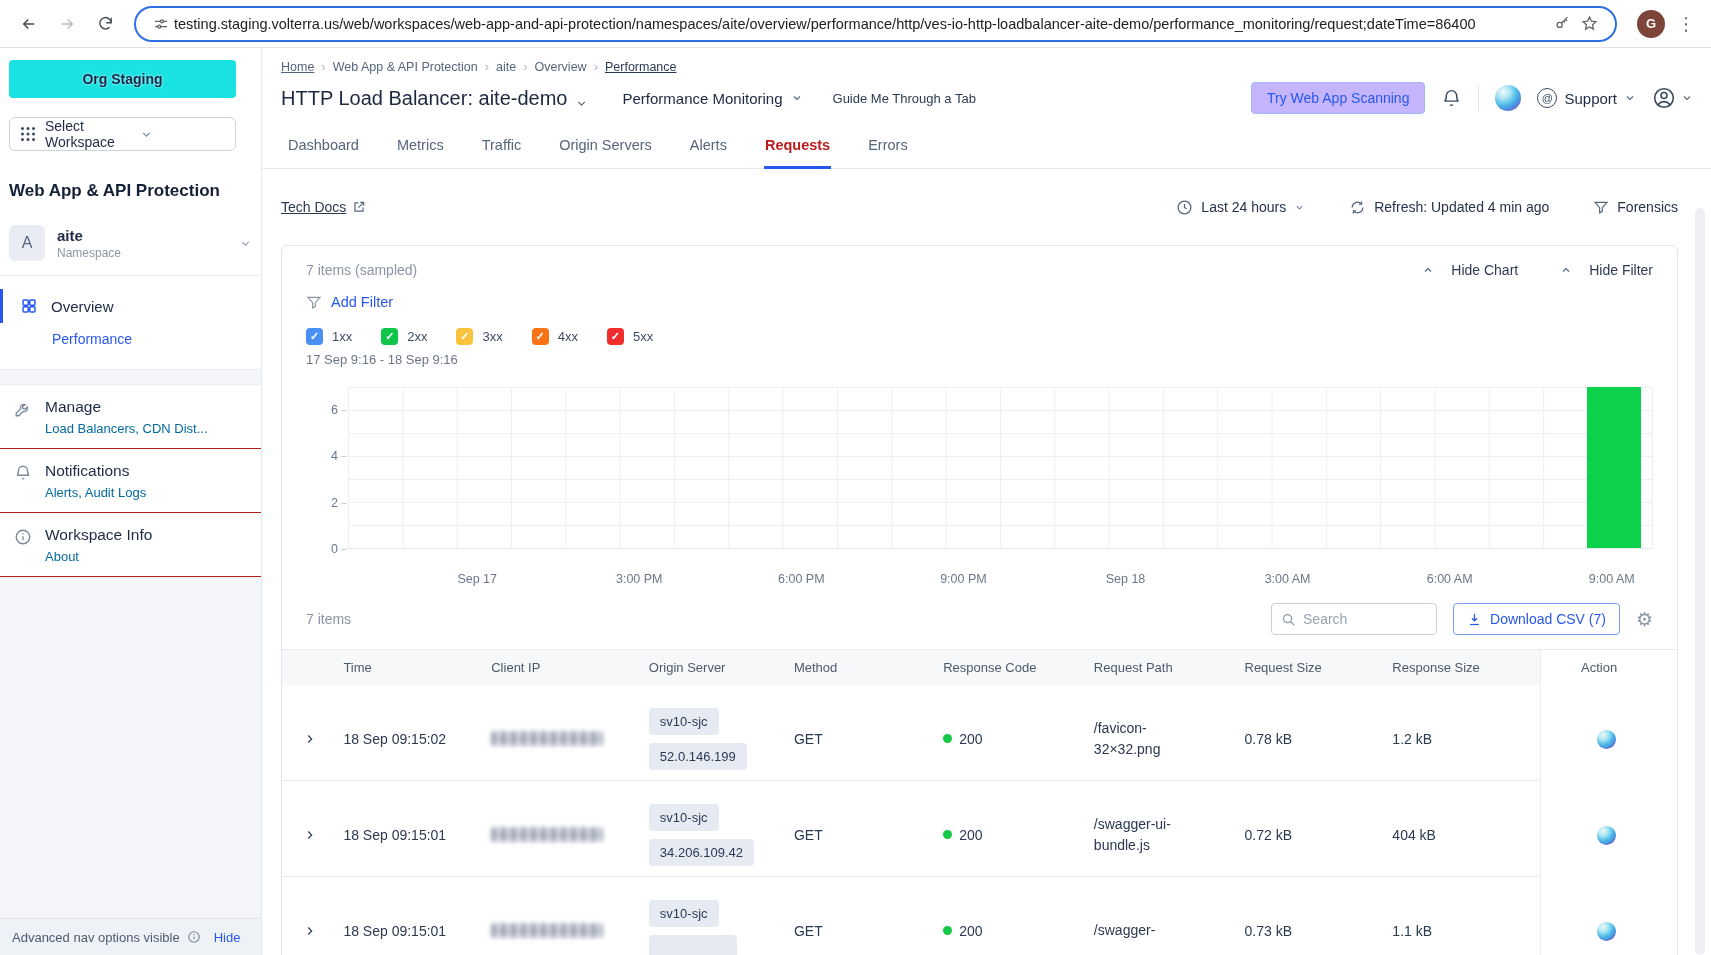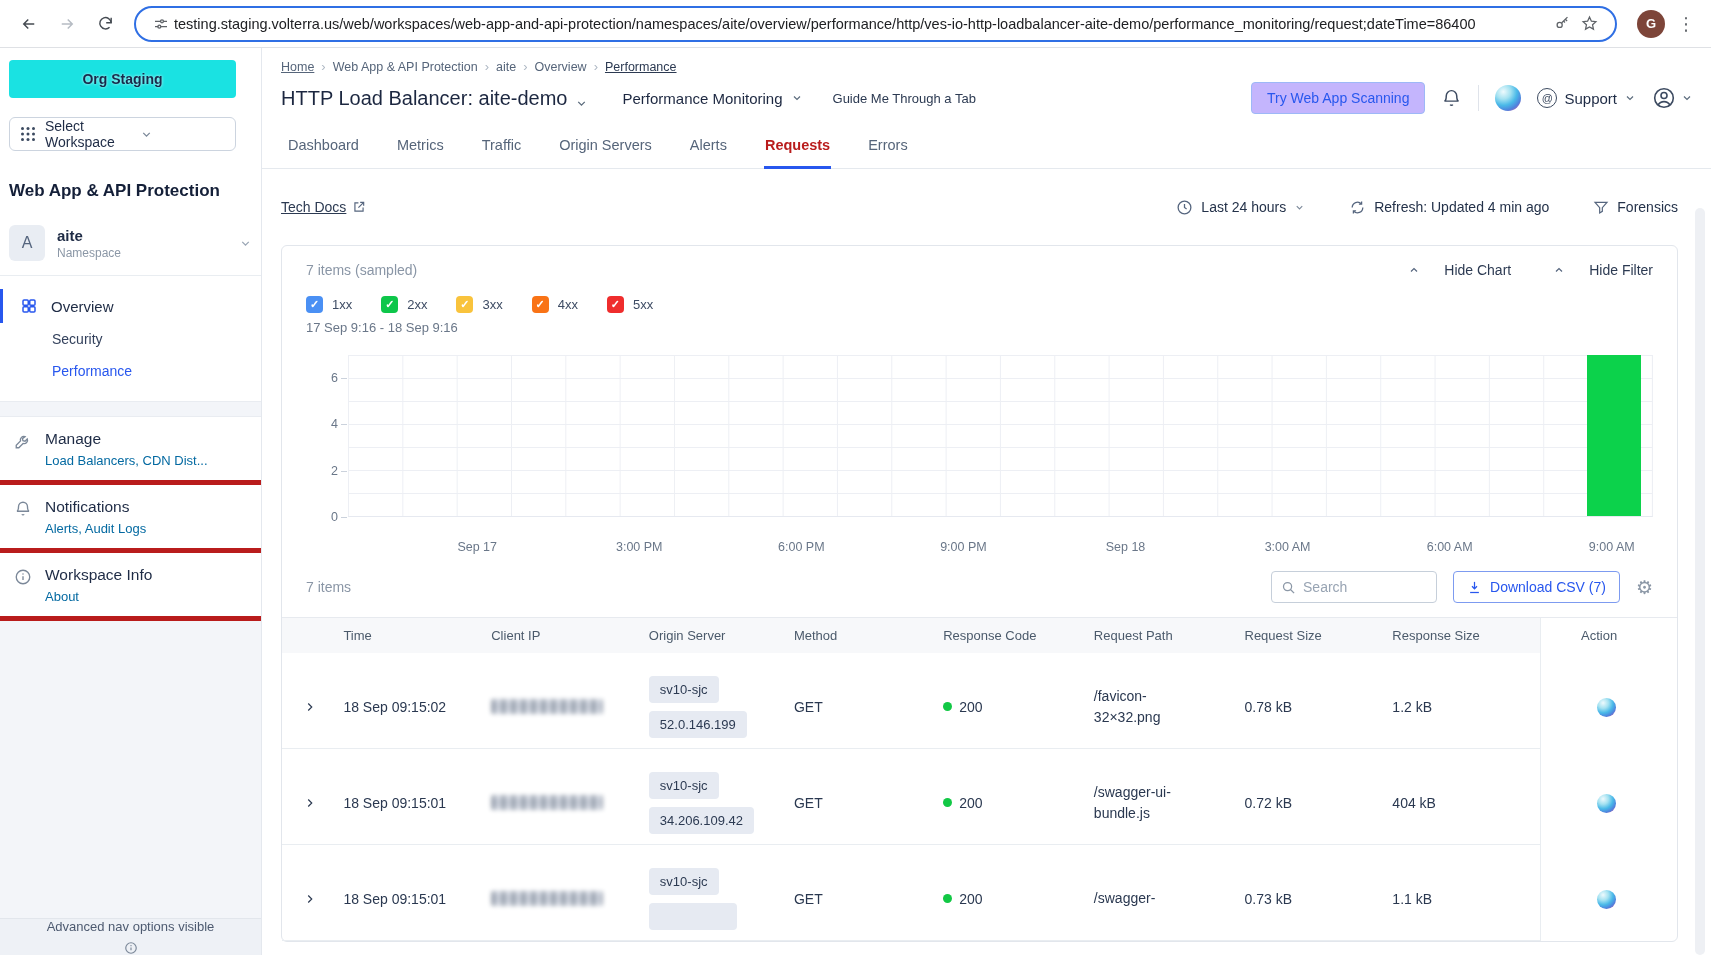--- a/index.html
+++ b/index.html
@@ -41,27 +41,27 @@
   .ns-meta { flex:1; }
   .ns-name { font-size:15px; font-weight:bold; color:#1e2b45; }
   .ns-type { font-size:12px; color:#8b97a6; margin-top:2px; }
   .side-div { height:1px; background:#e9edf1; margin-top:14px; }
   .nav-overview { margin-top:13px; display:flex; align-items:center; gap:13px; padding:8px 0 8px 17px;
     border-left:3px solid #2857ee; cursor:pointer; }
   .nav-overview .lbl { font-size:15px; font-weight:500; color:#1e2b45; }
   .nav-sub { padding:8px 0 8px 52px; font-size:14px; color:#33415c; cursor:pointer; }
   .nav-sub.active { color:#2857ee; }
   .gray-strip { height:16px; background:#f3f5f9; border-top:1px solid #e9ecf1; border-bottom:1px solid #e9ecf1; margin-top:14px; }
-  .side-item { padding:13px 14px 12px 14px; border-bottom:5px solid #b91c1c; display:flex; gap:13px; cursor:pointer; }
+  .side-item { padding:13px 14px 12px 14px; border-bottom:1px solid #b91c1c; display:flex; gap:13px; cursor:pointer; }
   .side-item .ic { color:#7b8899; margin-top:2px; }
   .si-title { font-size:15.5px; font-weight:500; color:#1e2b45; }
   .si-sub { font-size:13px; color:#0369a1; margin-top:5px; }
   .side-filler { flex:1; background:#f3f5f9; }
   .side-footer { height:37px; background:#eef1f6; border-top:1px solid #e2e6ec; display:flex;
-    align-items:center; padding:0 12px; gap:7px; font-size:13px; color:#4d5a70;flex-direction:column; }
+    align-items:center; padding:0 12px; gap:7px; font-size:13px; color:#4d5a70; }
   .side-footer .hide-link { color:#2857ee; cursor:pointer; margin-left:6px; }
 
   
   .main-header { padding:11px 18px 0 19px; }
   .crumbs { display:flex; align-items:center; gap:7px; font-size:12.5px; color:#56657a; }
   .crumb { cursor:pointer; }
   .crumb.underline { text-decoration:underline; }
   .crumb.current { color:#2c3a52; text-decoration:underline; }
   .crumb-sep { color:#aeb8c4; font-size:13px; }
   .title-row { display:flex; align-items:center; margin-top:8px; }
@@ -90,21 +90,21 @@
   .tb-right { margin-left:auto; display:flex; align-items:center; gap:44px; }
   .tb-item { display:flex; align-items:center; gap:8px; font-size:14px; color:#24324a; cursor:pointer; }
   .tb-item .ic { color:#55657e; display:flex; }
 
   
   .panel { margin-left:19px; width:1397px; border:1px solid #e2e6ec; border-radius:6px; background:#fff;
     padding:16px 24px 0 24px; }
   .panel-top { display:flex; align-items:center; }
   .items-sampled { font-size:14px; color:#8a96a6; }
   .hide-ctrls { margin-left:auto; display:flex; gap:42px; }
-  .hide-ctl { display:flex; align-items:center; gap:24px; font-size:14px; color:#2c3a52; cursor:pointer; }
+  .hide-ctl { display:flex; align-items:center; gap:17px; font-size:14px; color:#2c3a52; cursor:pointer; }
   .addfilter { margin-top:16px; display:flex; align-items:center; gap:9px; cursor:pointer; }
   .addfilter .txt { font-size:14.5px; font-weight:500; color:#2857ee; }
   .legend { margin-top:18px; display:flex; gap:29px; }
   .legend-item { display:flex; align-items:center; gap:9px; cursor:pointer; }
   .cb { width:17px; height:17px; border-radius:4px; color:#fff; font-size:11px; font-weight:bold;
     display:flex; align-items:center; justify-content:center; }
   .legend-item .lbl { font-size:13px; color:#3e4c64; }
   .daterange { margin-top:7px; font-size:13px; color:#6a7789; }
 
   
@@ -260,21 +260,20 @@
         <span class="ic">
           <svg width="18" height="18" viewBox="0 0 24 24" fill="none" stroke="#2857ee" stroke-width="2">
               <rect x="4" y="4" width="7" height="7" rx="1.4"></rect>
               <rect x="13" y="4" width="7" height="7" rx="1.4"></rect>
               <rect x="4" y="13" width="7" height="7" rx="1.4"></rect>
               <rect x="13" y="13" width="7" height="7" rx="1.4"></rect>
             </svg>
         </span>
         <span class="lbl">Overview</span>
       </div>
-      <div class="nav-sub">Security</div>
       <div class="nav-sub active">Performance</div>
 
       <div class="gray-strip"></div>
 
       <div class="side-item">
         <span class="ic">
           <svg width="18" height="18" viewBox="0 0 24 24" fill="none" stroke="currentColor" stroke-width="1.8">
               <path d="M14.7 6.3a4.5 4.5 0 0 0-6 5.6L3 17.6V21h3.4l5.7-5.7a4.5 4.5 0 0 0 5.6-6l-3 3-2.8-.7-.7-2.8z"></path>
             </svg>
         </span>
@@ -452,20 +451,26 @@
             </div>
             <div class="hide-ctl">
               <svg width="12" height="12" viewBox="0 0 24 24" fill="none" stroke="#55657e" stroke-width="2.4">
                   <path d="M6 15l6-6 6 6"></path>
                 </svg>
               <span>Hide Filter</span>
             </div>
           </div>
         </div>
 
+        <div class="addfilter">
+          <svg width="16" height="16" viewBox="0 0 24 24" fill="none" stroke="#8b97a6" stroke-width="1.8">
+              <path d="M3 5h18l-7 8v5.5L10 21v-8z"></path>
+            </svg>
+          <span class="txt">Add Filter</span>
+        </div>
 
         <div class="legend">
           <div class="legend-item">
             <span class="cb" style="background-color: rgb(74, 144, 244);">✓</span>
             <span class="lbl">1xx</span>
           </div>
           <div class="legend-item">
             <span class="cb" style="background-color: rgb(13, 198, 74);">✓</span>
             <span class="lbl">2xx</span>
           </div>

